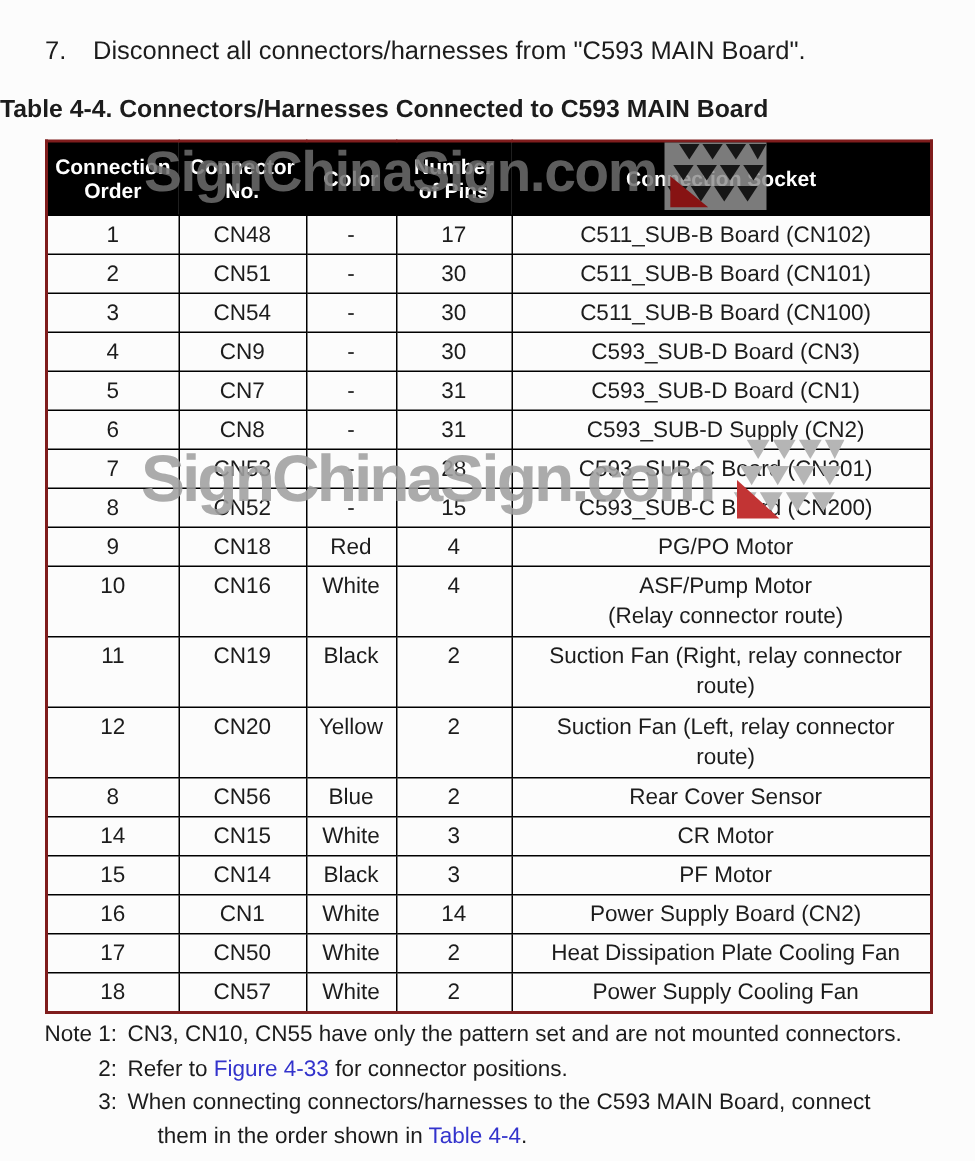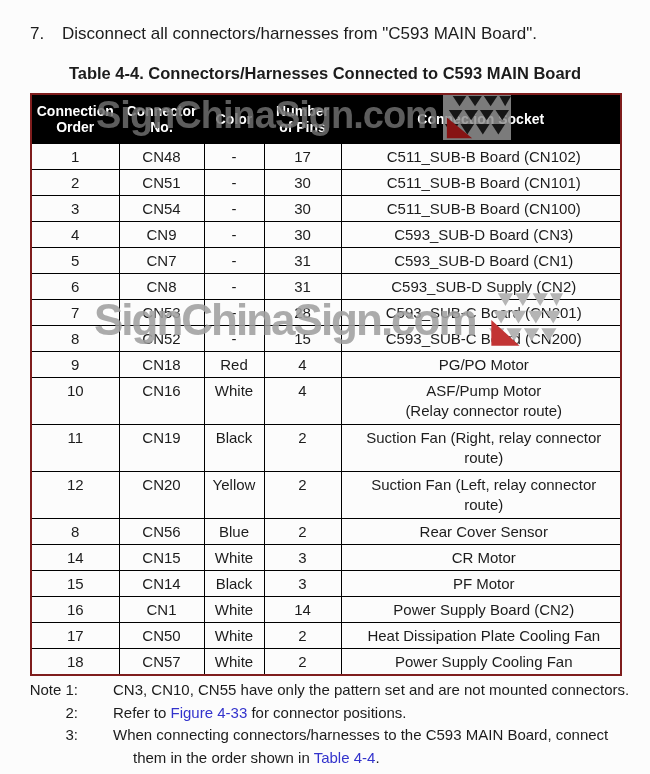--- a/index.html
+++ b/index.html
@@ -8,21 +8,21 @@
     width:650px;height:774px;
     background:#fcfcfc;
     font-family:"Liberation Sans","DejaVu Sans",sans-serif;
     color:#1c1c1c;
     overflow:hidden;
   }
   .step{position:absolute;top:24px;left:30px;font-size:17px;display:flex;}
   .step-num{width:32px;}
   .table-title{
     position:absolute;top:64px;left:0;width:650px;
-    text-align:center;font-weight:bold;font-size:16.5px;
+    font-weight:bold;font-size:16.5px;
   }
   table.conn-table{
     position:absolute;top:93px;left:30px;
     border-collapse:collapse;
     border:2px solid #7f1d1d;
     table-layout:fixed;
     padding-left:44px;
   }
   .conn-table th{
     background:var(--header-bg,#000);
@@ -52,21 +52,21 @@
     white-space:nowrap;
     z-index:5;
   }
   .wm1{left:96px;top:94px;font-size:38px;color:#6e6e6e;opacity:.85;}
   .wm2{left:94px;top:295px;font-size:44px;color:#a0a0a0;opacity:.88;letter-spacing:-2px;}
   .wm-logo{position:absolute;pointer-events:none;z-index:6;}
   .logo1{left:443px;top:95px;width:68px;height:45px;background:rgba(145,145,145,.85);}
   .logo2{left:487px;top:292px;width:76px;height:56px;}
   .wm-logo svg{width:100%;height:100%;display:block;}
   .notes{position:absolute;left:28px;top:679px;font-size:15px;line-height:22.5px;}
-  .note-line{display:flex;gap:28px;}
+  .note-line{display:flex;}
   .note-label{display:inline-block;width:50px;text-align:right;margin-right:7px;flex:none;white-space:pre;}
   .indent2{margin-left:20px;}
   a.doc-link{color:var(--link,#3333cc);text-decoration:none;cursor:pointer;}
 </style>
 </head>
 <body>
 
 <div class="page">
 
   <div class="step">

